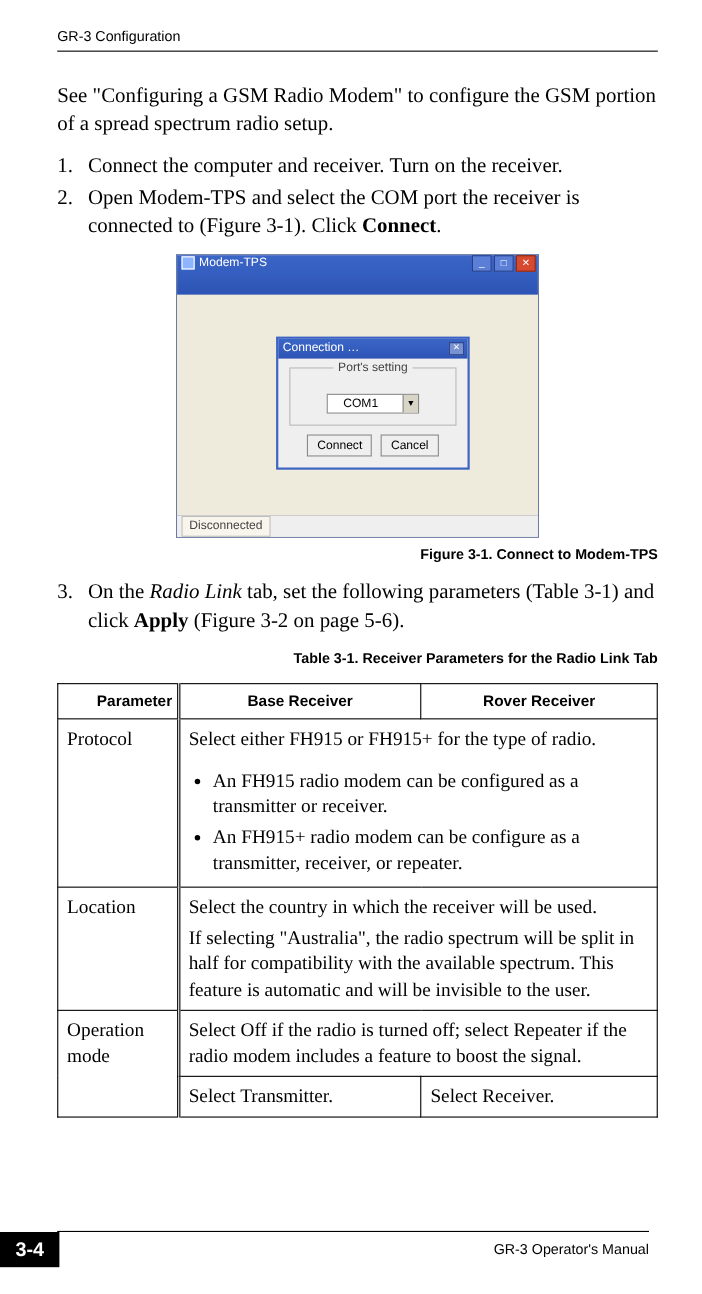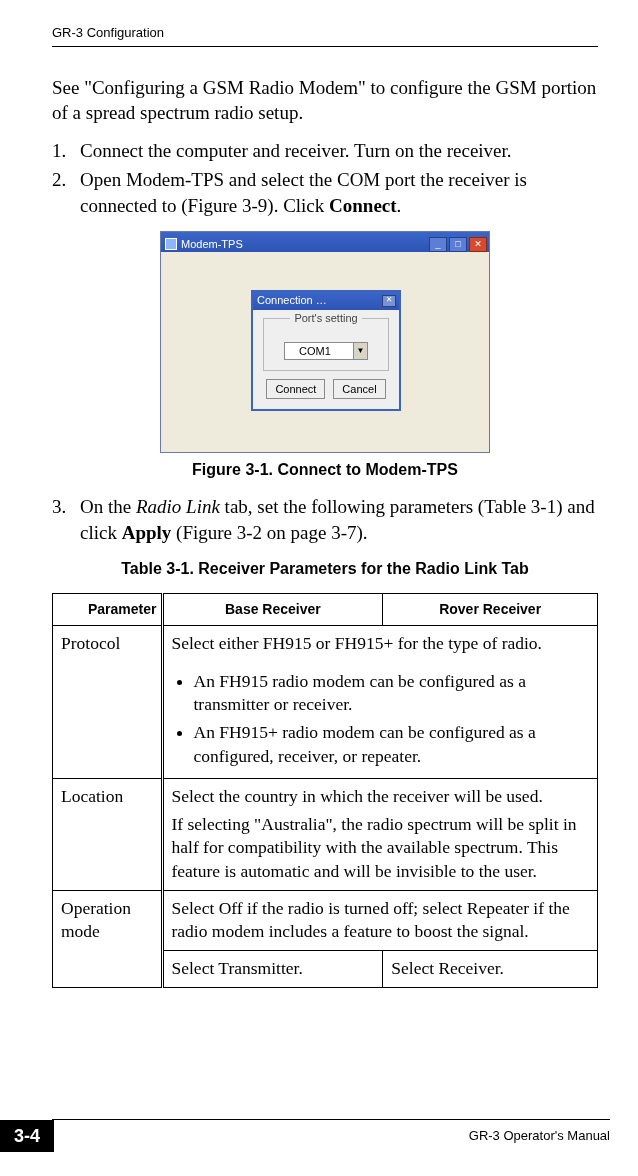--- a/index.html
+++ b/index.html
@@ -54,25 +54,25 @@
   }
   .app-window {
     width: 330px;
     border: 1px solid #6a7aa6;
     background: #efebdc;
     font-family: Tahoma, Arial, sans-serif;
     font-size: 11px;
   }
   .titlebar {
     display: flex;
-    align-items: flex-end;
+    align-items: flex-start;
     justify-content: space-between;
     background: linear-gradient(#3a66c8, #2d54b4);
     color: #fff;
-    height: 20px;
+    height: 36px;
     padding: 0 2px 0 4px;
   }
   .titlebar .left { display: flex; align-items: center; gap: 4px; }
   .titlebar .icon-app {
     width: 12px; height: 12px;
     background: #8fb4ff;
     border: 1px solid #fff;
   }
   .winbtns { display: flex; gap: 2px; }
   .winbtn {
@@ -95,21 +95,21 @@
   }
   .menubar span { text-decoration: none; }
   .app-body {
     height: 200px;
     position: relative;
     background: #efebdc;
   }
   .dialog {
     position: absolute;
     left: 90px; top: 38px;
-    width: 150px;
+    width: 176px;
     border: 2px solid #3c63c0;
     background: #efeff0;
   }
   .dialog .dlg-title {
     background: linear-gradient(#3a66c8, #2d54b4);
     color: #fff;
     height: 18px;
     display: flex;
     align-items: center;
     justify-content: space-between;
@@ -184,24 +184,24 @@
   }
   .status-chip {
     border: 1px solid #bdbdbd;
     background: #f7f5ec;
     padding: 1px 6px;
     font-size: 11px;
     color: #444;
   }
 
   .caption {
-    text-align: center;
+    text-align: right;
     font-family: Arial, Helvetica, sans-serif;
     font-weight: bold;
-    font-size: 16px;
+    font-size: 13px;
     margin: 6px 0 14px 0;
   }
 
   table.params {
     width: 100%;
     border-collapse: collapse;
     font-size: 17.5px;
   }
   table.params th, table.params td {
     border: 1px solid #000;
@@ -227,21 +227,21 @@
     list-style: disc;
     padding-left: 22px;
     margin-top: 14px;
   }
   table.params ul li { margin-bottom: 4px; }
   table.params td.baserover50 { width: 50%; }
 
   .footer {
     position: absolute;
     left: 0; right: 0; bottom: 24px;
-    padding: 0 28px 0 0;
+    padding: 0 48px 0 0;
   }
   .foot-rule {
     border: none;
     border-top: 1px solid #000;
     margin: 0 0 0 52px;
   }
   .foot-row {
     display: flex;
     align-items: center;
     justify-content: space-between;
@@ -271,21 +271,21 @@
   <p class="body-para">See "Configuring a GSM Radio Modem" to configure the GSM portion of a spread spectrum radio setup.</p>
 
   <ol class="steps">
     <li>
       <span class="num">1.</span>
       <span class="txt">Connect the computer and receiver. Turn on the receiver.</span>
     </li>
     <li>
       <span class="num">2.</span>
       <span class="txt">
-        <span>Open Modem-TPS and select the COM port the receiver is connected to (Figure 3-9). Click </span><span class="bold">Connect</span><span>.</span>
+        <span>Open Modem-TPS and select the COM port the receiver is connected to (Figure 3-1). Click </span><span class="bold">Connect</span><span>.</span>
       </span>
     </li>
   </ol>
 
   <div class="shot-wrap">
     <div class="app-window">
       <div class="titlebar">
         <span class="left">
           <span class="icon-app"></span>
           <span>Modem-TPS</span>
@@ -310,30 +310,33 @@
                 <span class="arrow">▼</span>
               </div>
             </div>
             <div class="dlg-buttons">
               <span class="btn">Connect</span>
               <span class="btn">Cancel</span>
             </div>
           </div>
         </div>
       </div>
+      <div class="statusbar">
+        <span class="status-chip">Disconnected</span>
+      </div>
     </div>
   </div>
 
   <div class="caption">Figure 3-1. Connect to Modem-TPS</div>
 
   <ol class="steps">
     <li>
       <span class="num">3.</span>
       <span class="txt">
-        <span>On the </span><span class="italic">Radio Link</span><span> tab, set the following parameters (Table 3-1) and click </span><span class="bold">Apply</span><span> (Figure 3-2 on page 3-7).</span>
+        <span>On the </span><span class="italic">Radio Link</span><span> tab, set the following parameters (Table 3-1) and click </span><span class="bold">Apply</span><span> (Figure 3-2 on page 5-6).</span>
       </span>
     </li>
   </ol>
 
   <div class="caption">Table 3-1. Receiver Parameters for the Radio Link Tab</div>
 
   <table class="params">
     <thead>
       <tr>
         <th class="vr">Parameter</th>
@@ -341,21 +344,21 @@
         <th>Rover Receiver</th>
       </tr>
     </thead>
     <tbody>
       <tr>
         <td class="param">Protocol</td>
         <td colspan="2">
           <div>Select either FH915 or FH915+ for the type of radio.</div>
           <ul>
             <li>An FH915 radio modem can be configured as a transmitter or receiver.</li>
-            <li>An FH915+ radio modem can be configured as a configured, receiver, or repeater.</li>
+            <li>An FH915+ radio modem can be configure as a transmitter, receiver, or repeater.</li>
           </ul>
         </td>
       </tr>
       <tr>
         <td class="param">Location</td>
         <td colspan="2">
           <div>Select the country in which the receiver will be used.</div>
           <div style="margin-top:4px">If selecting "Australia", the radio spectrum will be split in half for compatibility with the available spectrum. This feature is automatic and will be invisible to the user.</div>
         </td>
       </tr>

